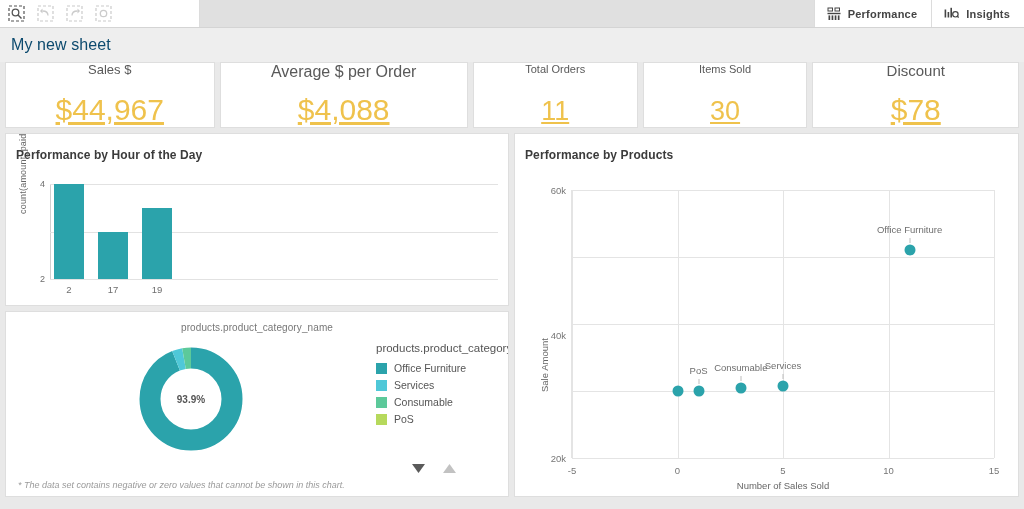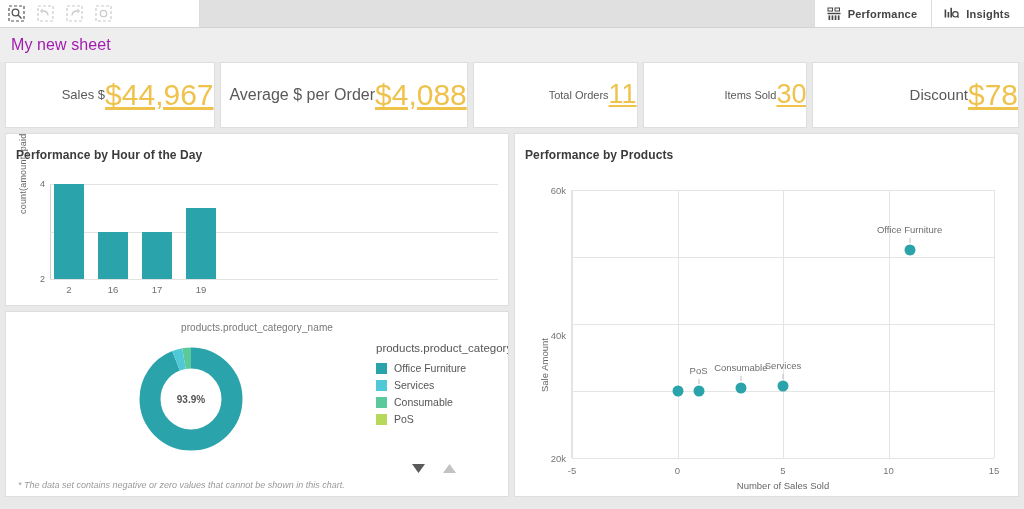--- a/index.html
+++ b/index.html
@@ -43,32 +43,32 @@
     cursor: pointer; letter-spacing: .2px;
   }
   .tool-item svg { display: block; }
 
   
   .sheet-title-bar {
     height: 34px; display: flex; align-items: center;
     padding-left: 11px; background: #eeeeee;
   }
   .sheet-title {
-    font-size: 16px; color: #a21caf; letter-spacing: .1px;
+    font-size: 16px; color: #0c4a6e; letter-spacing: .1px;
   }
 
   
   .kpi-row {
     display: flex; gap: 5px;
     padding: 0 5px; height: 66px;
   }
   .kpi {
     background: #fff; border: 1px solid #dedede;
-    display: flex; flex-direction: row;
-    align-items: center; justify-content: flex-end;
+    display: flex; flex-direction: column;
+    align-items: center; justify-content: space-between;
     overflow: hidden;
   }
   .kpi-1 { width: 211px; }
   .kpi-2 { width: 250px; }
   .kpi-3 { width: 166px; }
   .kpi-4 { width: 166px; }
   .kpi-5 { width: 208px; }
   .kpi-label { color: #595959; line-height: 1.1; }
   .kpi-value { color: #efc24c; line-height: 1.15; font-weight: 400; text-decoration: underline; }
   .kpi-1 .kpi-label { font-size: 13px; }
@@ -343,24 +343,20 @@
             <div class="bc-grid" style="top: 47.5px;">
               <div class="bc-ytick" style="top: 47.5px;">2</div>
             </div>
             <div class="bc-grid" style="top: 0px;">
               <div class="bc-ytick" style="top: 0px;">4</div>
             </div>
             <div class="bc-bars">
               <div class="bc-barslot">
                 <div class="bc-bar" style="height: 95px; background: rgb(43, 163, 171);"></div>
                 <div class="bc-xtick">2</div>
-              </div>
-              <div class="bc-barslot">
-                <div class="bc-bar" style="height: 47.5px; background: rgb(43, 163, 171);"></div>
-                <div class="bc-xtick">16</div>
               </div>
               <div class="bc-barslot">
                 <div class="bc-bar" style="height: 47.5px; background: rgb(43, 163, 171);"></div>
                 <div class="bc-xtick">17</div>
               </div>
               <div class="bc-barslot">
                 <div class="bc-bar" style="height: 71.25px; background: rgb(43, 163, 171);"></div>
                 <div class="bc-xtick">19</div>
               </div>
             </div>

